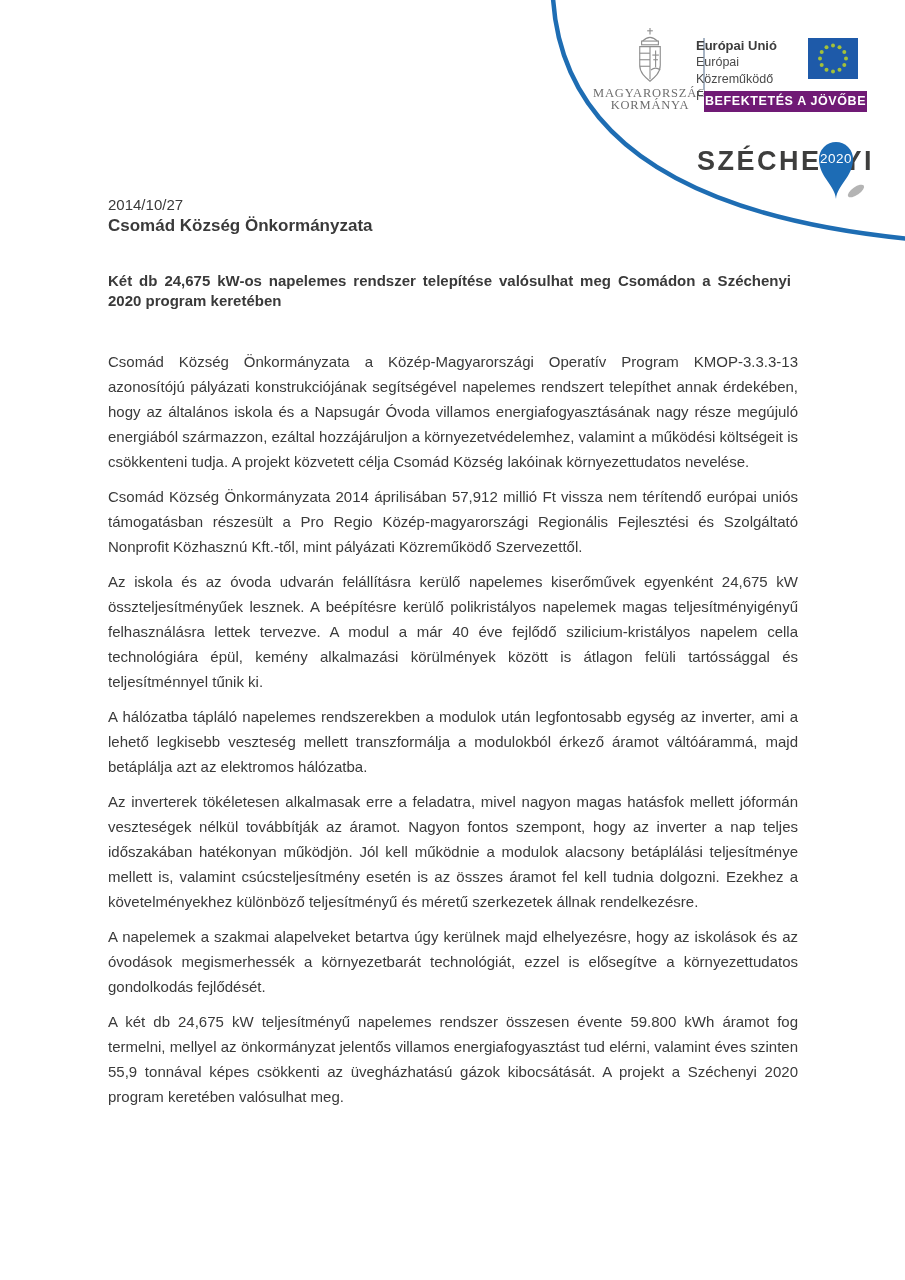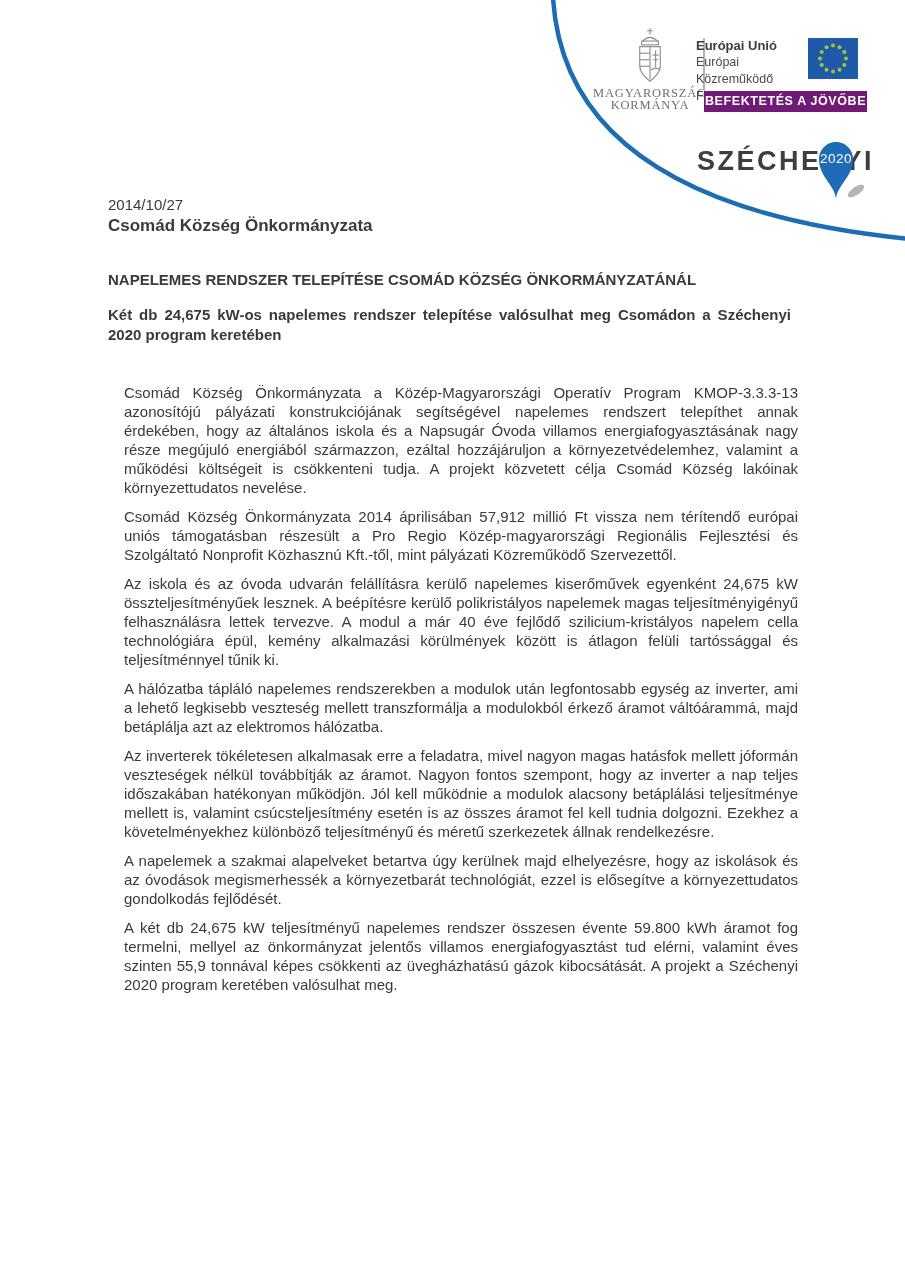--- a/index.html
+++ b/index.html
@@ -48,22 +48,22 @@
   .doc-title{
     font-size:29px;font-weight:bold;color:#2b53a7;
     line-height:32px;margin:0 0 9px 0;
   }
   .doc-subtitle{font-size:15px;font-weight:bold;line-height:17px;margin:0 0 17px 0;}
   .doc-lead{
     font-size:15px;font-weight:bold;line-height:20px;
     text-align:justify;margin:0 7px 38px 0;
   }
   .doc p.body-par{
-    font-size:15px;line-height:19px;text-align:justify;
-    margin:0 0 10px 16px;
+    font-size:15px;line-height:25px;text-align:justify;
+    margin:0 0 10px 0;
   }
 </style>
 </head>
 <body>
 
 <header>
 
   <svg class="arc-svg" viewBox="0 0 905 260" xmlns="http://www.w3.org/2000/svg" aria-hidden="true">
     <path d="M553,-2 Q566,205 910,239" fill="none" stroke="#1e6db3" stroke-width="4.5"></path>
   </svg>
@@ -124,21 +124,20 @@
       <ellipse cx="38" cy="50" rx="9.5" ry="4" fill="#b4b4b4" transform="rotate(-35 38 50)"></ellipse>
       <path d="M18,58 C17,44 1,36 1,18 A17,17 0 1,1 35,18 C35,36 19,44 18,58 Z" fill="#1d6cb5"></path>
     </svg>
     <div class="pin-year">2020</div>
   </div>
 </header>
 
 <main class="doc">
   <div class="doc-date">2014/10/27</div>
   <div class="doc-org">Csomád Község Önkormányzata</div>
-  <div class="doc-subtitle">NAPELEMES RENDSZER TELEPÍTÉSE CSOMÁD KÖZSÉG ÖNKORMÁNYZATÁNÁL</div>
   <div class="doc-lead">Két db 24,675 kW-os napelemes rendszer telepítése valósulhat meg Csomádon a Széchenyi 2020 program keretében</div>
 
   <p class="body-par">Csomád Község Önkormányzata a Közép-Magyarországi Operatív Program KMOP-3.3.3-13 azonosítójú pályázati konstrukciójának segítségével napelemes rendszert telepíthet annak érdekében, hogy az általános iskola és a Napsugár Óvoda villamos energiafogyasztásának nagy része megújuló energiából származzon, ezáltal hozzájáruljon a környezetvédelemhez, valamint a működési költségeit is csökkenteni tudja. A projekt közvetett célja Csomád Község lakóinak környezettudatos nevelése.</p>
   <p class="body-par">Csomád Község Önkormányzata 2014 áprilisában 57,912 millió Ft vissza nem térítendő európai uniós támogatásban részesült a Pro Regio Közép-magyarországi Regionális Fejlesztési és Szolgáltató Nonprofit Közhasznú Kft.-től, mint pályázati Közreműködő Szervezettől.</p>
   <p class="body-par">Az iskola és az óvoda udvarán felállításra kerülő napelemes kiserőművek egyenként 24,675 kW összteljesítményűek lesznek. A beépítésre kerülő polikristályos napelemek magas teljesítményigényű felhasználásra lettek tervezve. A modul a már 40 éve fejlődő szilicium-kristályos napelem cella technológiára épül, kemény alkalmazási körülmények között is átlagon felüli tartóssággal és teljesítménnyel tűnik ki.</p>
   <p class="body-par">A hálózatba tápláló napelemes rendszerekben a modulok után legfontosabb egység az inverter, ami a lehető legkisebb veszteség mellett transzformálja a modulokból érkező áramot váltóárammá, majd betáplálja azt az elektromos hálózatba.</p>
   <p class="body-par">Az inverterek tökéletesen alkalmasak erre a feladatra, mivel nagyon magas hatásfok mellett jóformán veszteségek nélkül továbbítják az áramot. Nagyon fontos szempont, hogy az inverter a nap teljes időszakában hatékonyan működjön. Jól kell működnie a modulok alacsony betáplálási teljesítménye mellett is, valamint csúcsteljesítmény esetén is az összes áramot fel kell tudnia dolgozni. Ezekhez a követelményekhez különböző teljesítményű és méretű szerkezetek állnak rendelkezésre.</p>
   <p class="body-par">A napelemek a szakmai alapelveket betartva úgy kerülnek majd elhelyezésre, hogy az iskolások és az óvodások megismerhessék a környezetbarát technológiát, ezzel is elősegítve a környezettudatos gondolkodás fejlődését.</p>
   <p class="body-par">A két db 24,675 kW teljesítményű napelemes rendszer összesen évente 59.800 kWh áramot fog termelni, mellyel az önkormányzat jelentős villamos energiafogyasztást tud elérni, valamint éves szinten 55,9 tonnával képes csökkenti az üvegházhatású gázok kibocsátását. A projekt a Széchenyi 2020 program keretében valósulhat meg.</p>
 </main>

